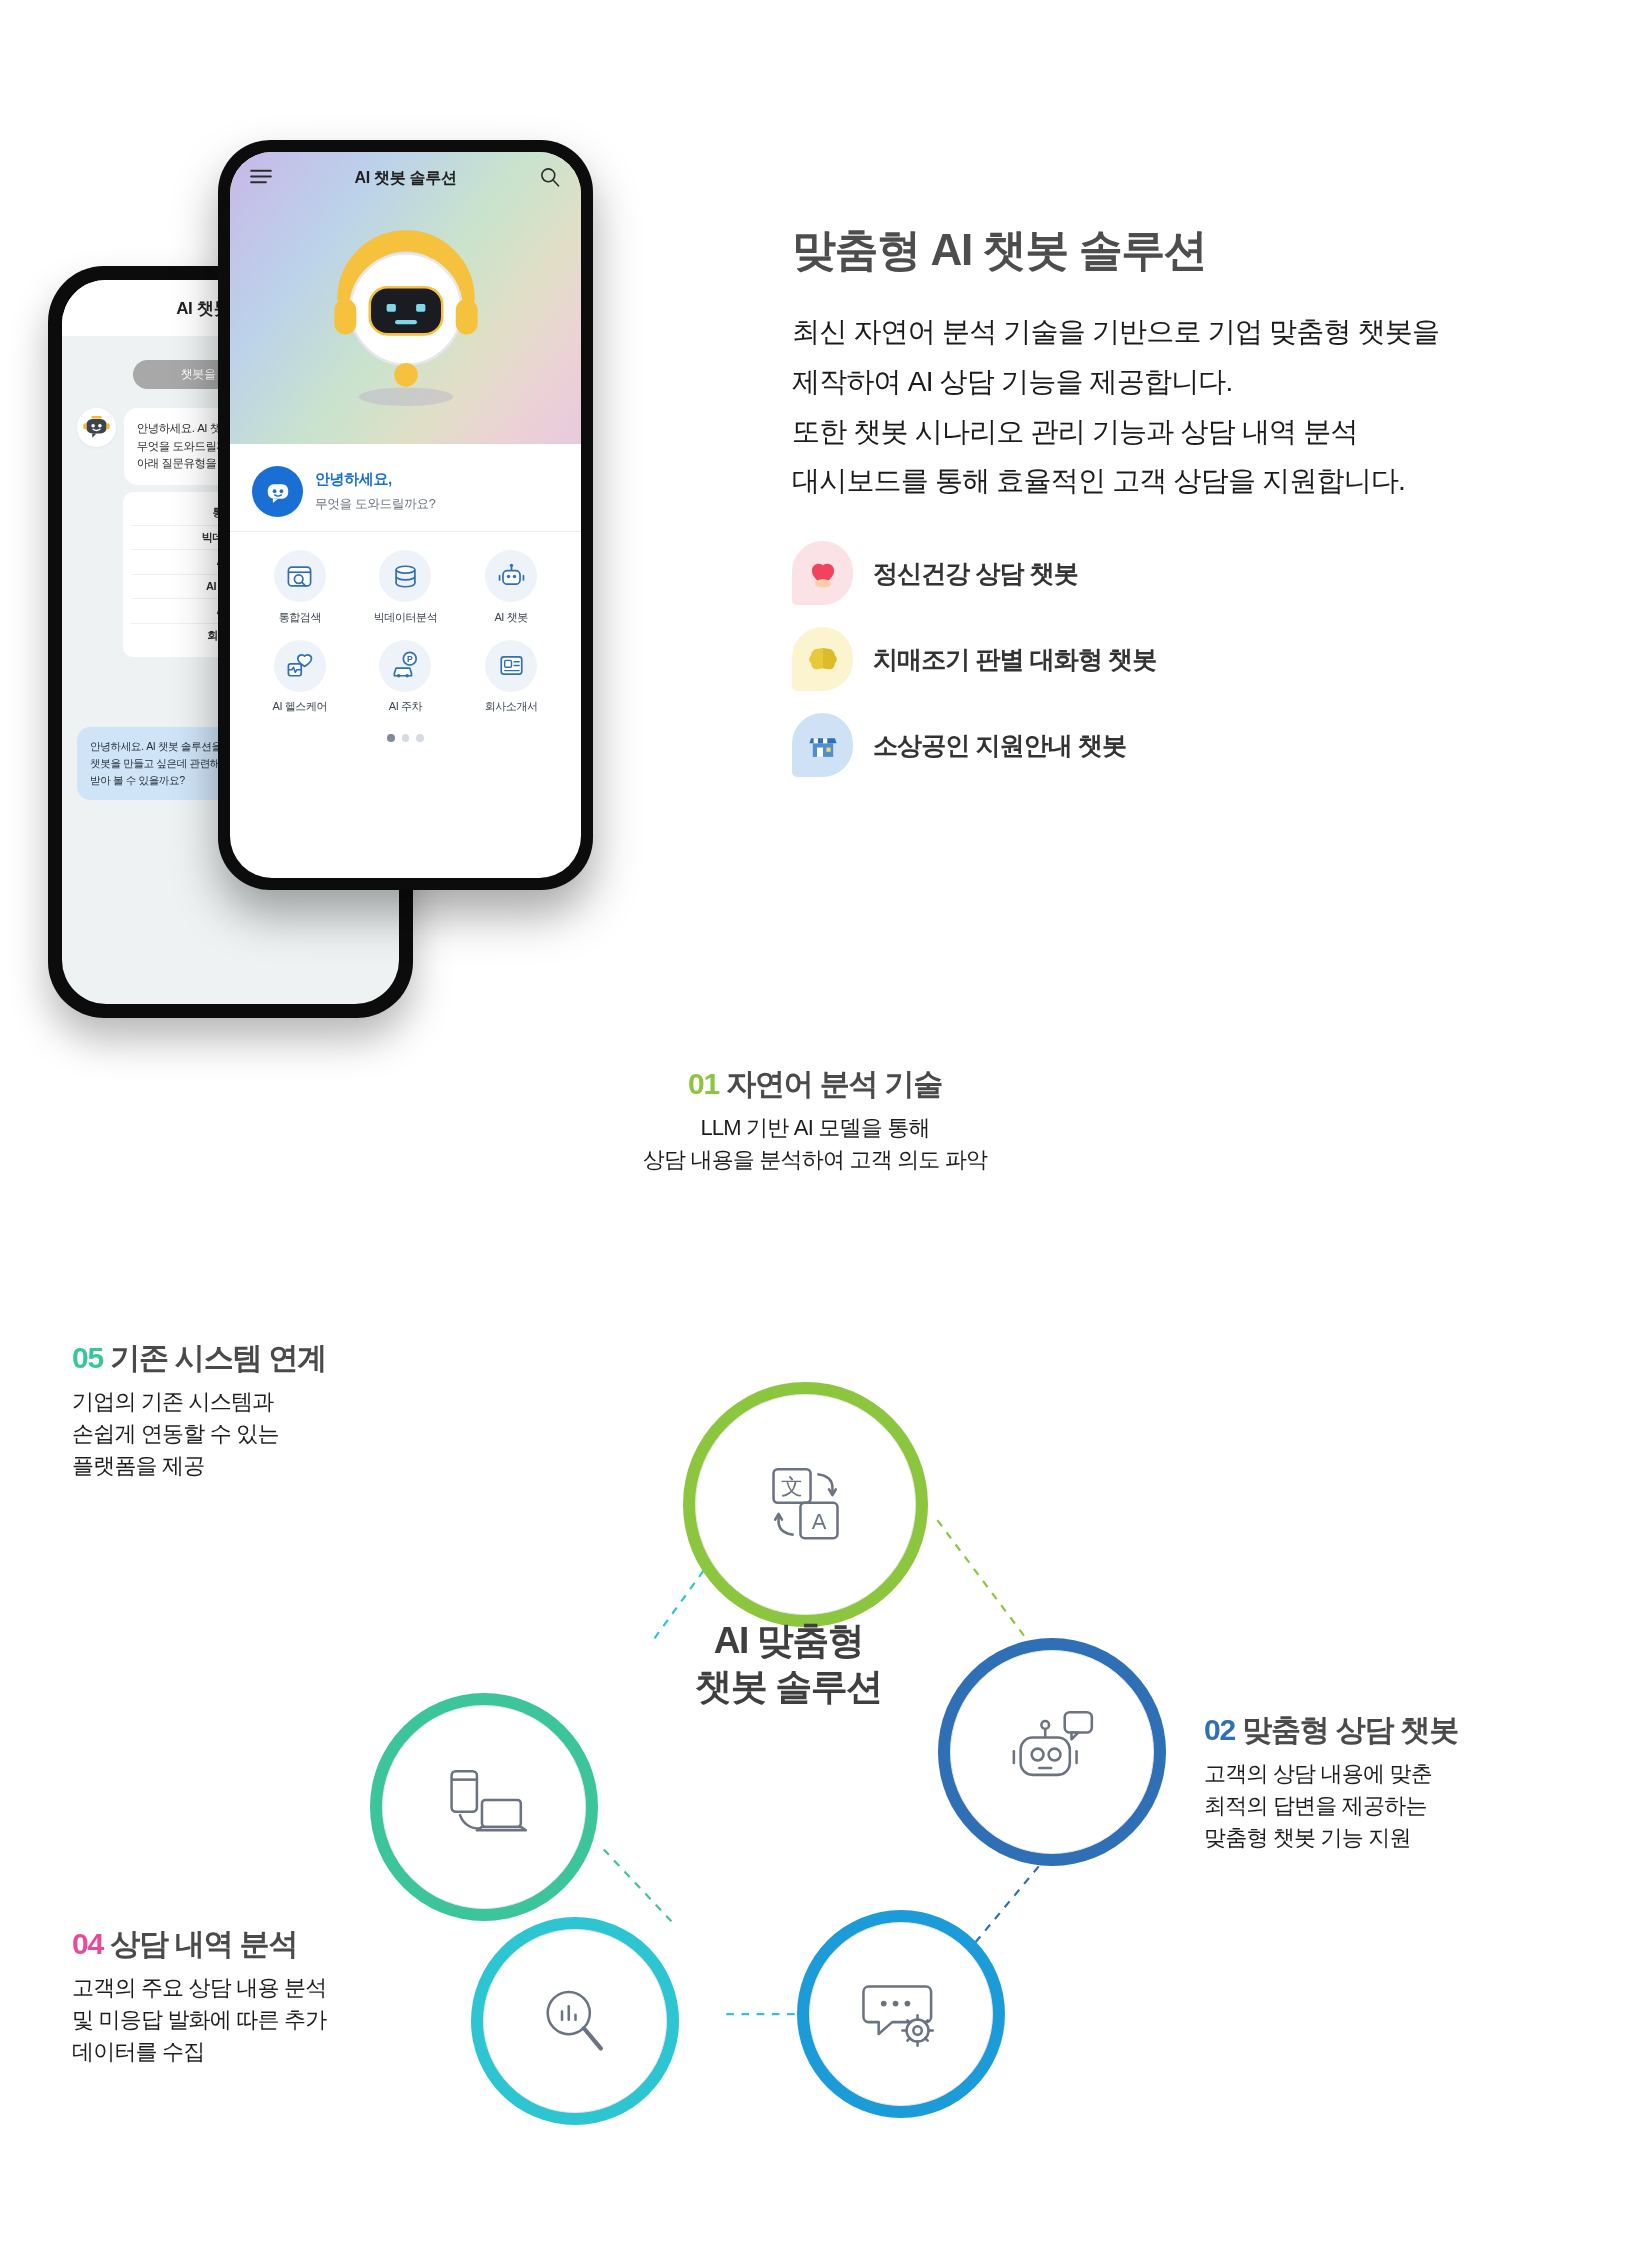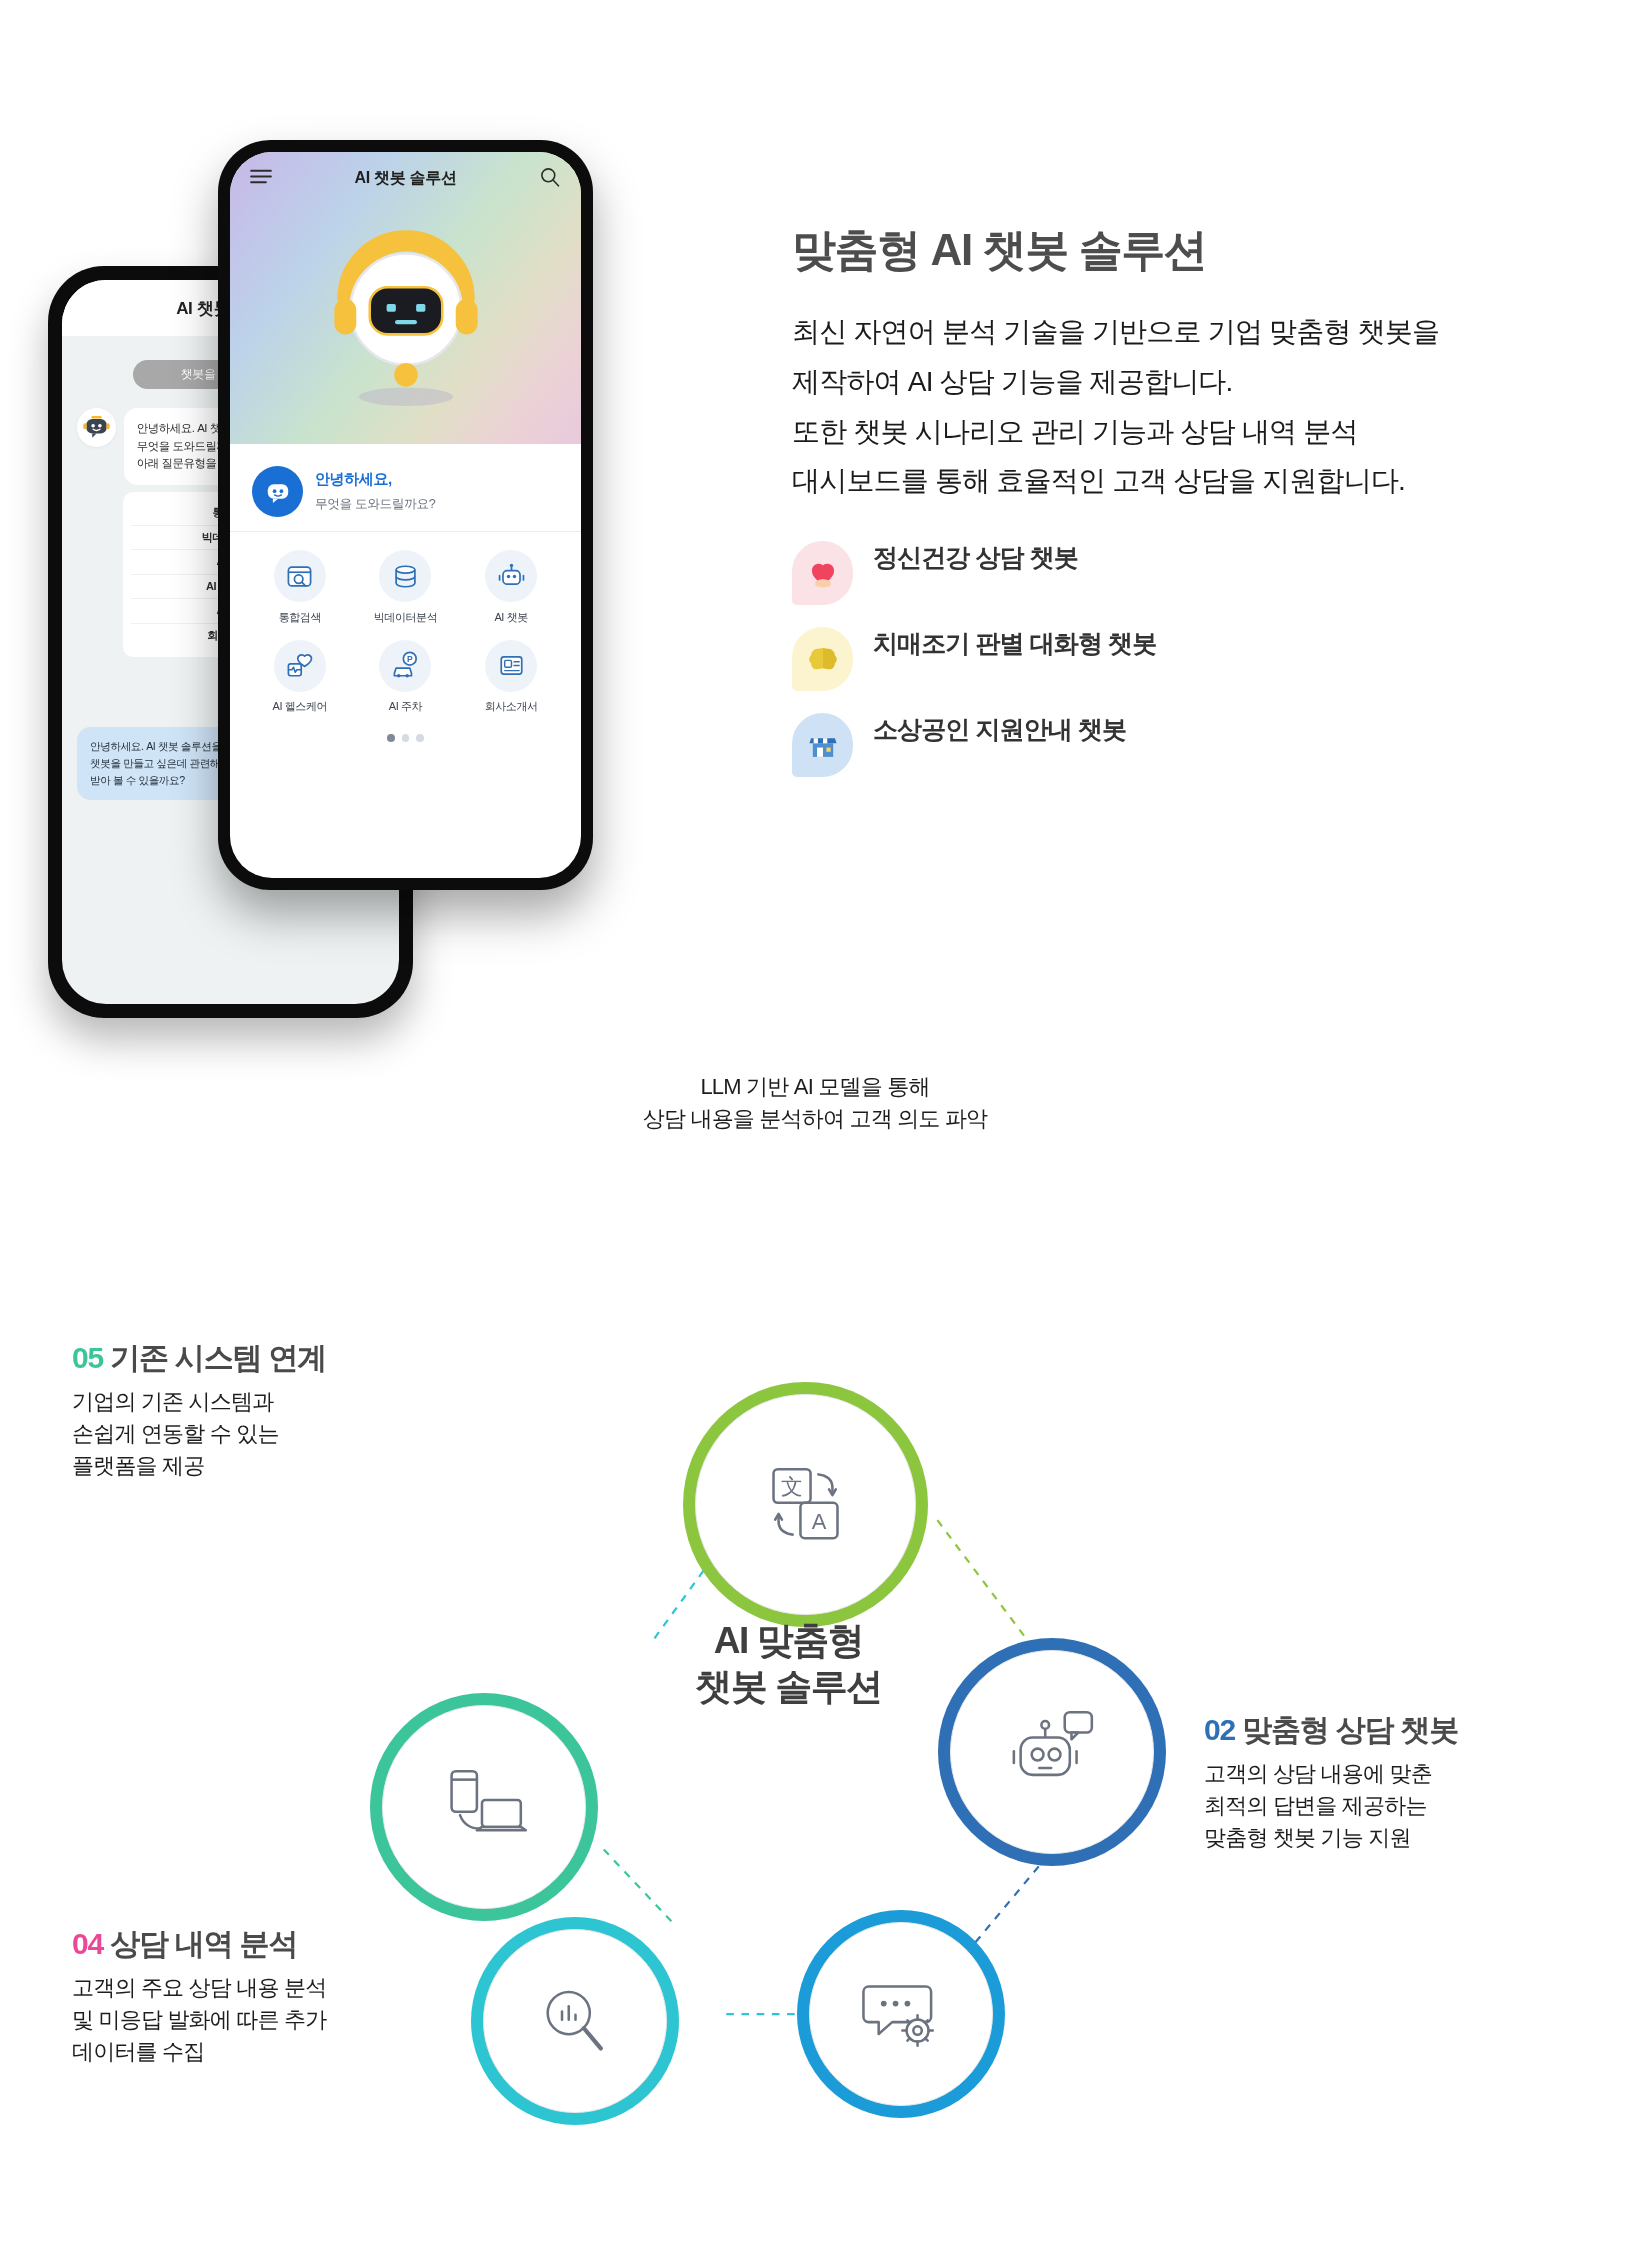--- a/index.html
+++ b/index.html
@@ -107,21 +107,21 @@
   .glabel { font-size:11px; color:#3c4450; letter-spacing:-0.4px; }
   .pf-dots { display:flex; gap:6.8px; justify-content:center; margin-top:20px; }
   .pf-dots i { width:7.6px;height:7.6px;border-radius:50%;background:#d6dbe1; display:block; }
   .pf-dots i.on { background:#7f8b99; }
 
   
   .hero-copy { position:absolute; left:792px; top:221px; width:811px; }
   .hero-h1 { font-size:44px; font-weight:800; color:#4d4d4d; letter-spacing:-1.4px; }
   .hero-p { margin-top:27px; font-size:28px; line-height:1.78; color:#1b1b1b; letter-spacing:-0.8px; }
   .feat-list { margin-top:35px; display:flex; flex-direction:column; gap:22px; }
-  .feat { display:flex; gap:20px; }
+  .feat { display:flex; align-items:center; gap:20px; }
   .feat-ic {
     width:61px;height:64px;border-radius:32px 32px 32px 5px;
     display:flex;align-items:center;justify-content:center; flex:0 0 61px;
   }
   .feat-tx { font-size:25px; font-weight:700; color:#333; letter-spacing:-0.9px; }
 
   
   .diagram { position:absolute; left:0; top:1047px; width:1629px; height:1214px; }
 
   .d-num { font-weight:800; }
@@ -398,20 +398,24 @@
       <g stroke-dasharray="9 9" stroke-width="2.6" fill="none">
         <line x1="775" y1="700" x2="880" y2="555" stroke="#2ec5d3"></line>
         <line x1="1110" y1="560" x2="1215" y2="700" stroke="#8cc63f"></line>
         <line x1="1230" y1="970" x2="1155" y2="1060" stroke="#2f6fb5"></line>
         <line x1="795" y1="1035" x2="715" y2="950" stroke="#3cc59a"></line>
         <line x1="860" y1="1145" x2="960" y2="1145" stroke="#2ec5d3"></line>
       </g>
     </svg>
 
     <div style="position:absolute;left:511px;top:17px;width:608px;text-align:center;">
+      <div class="d-title">
+        <span class="d-num" style="color:#8cc63f">01</span>
+        <span>자연어 분석 기술</span>
+      </div>
       <div class="d-desc">LLM 기반 AI 모델을 통해
 상담 내용을 분석하여 고객 의도 파악</div>
     </div>
     <div class="node" style="left:683px;top:335px;width:245px;height:245px;background:#8cc63f;">
       <div class="inner">
         <svg width="101" height="101" viewBox="0 0 120 120">
           <rect x="22" y="18" width="44" height="40" rx="5" stroke="#6b7280" stroke-width="3" fill="#fff"></rect>
           <text x="44" y="47" font-size="26" fill="#6b7280" text-anchor="middle" font-family="Liberation Sans, sans-serif">文</text>
           <rect x="54" y="58" width="44" height="42" rx="5" stroke="#6b7280" stroke-width="3" fill="#fff"></rect>
           <text x="76" y="89" font-size="26" fill="#6b7280" text-anchor="middle" font-family="Liberation Sans, sans-serif">A</text>

